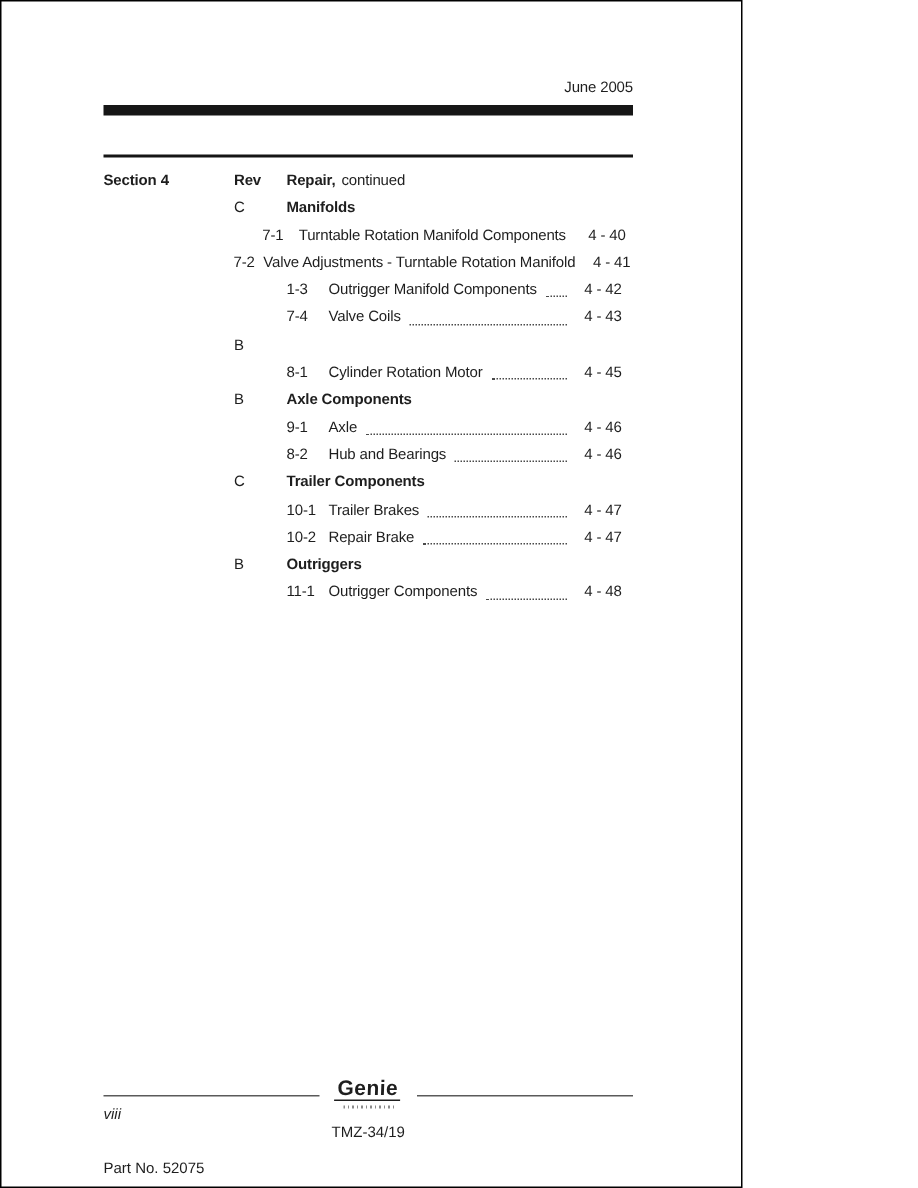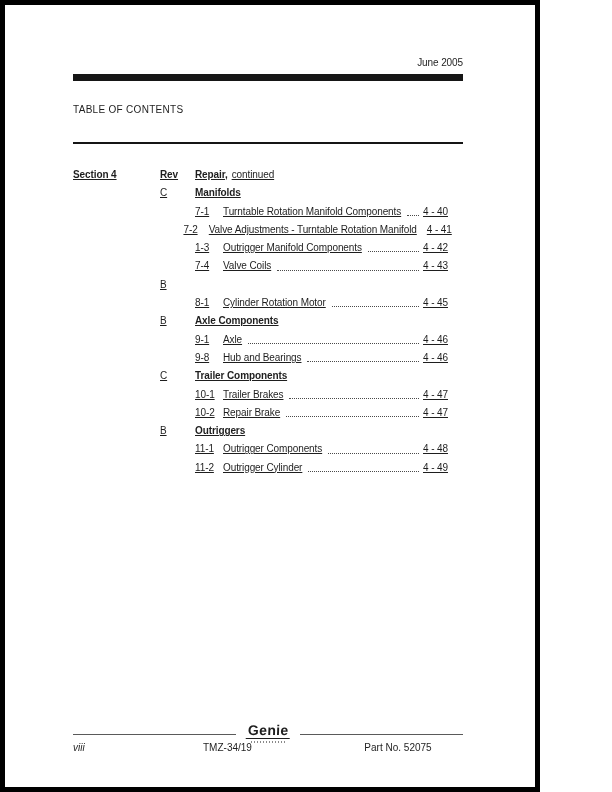--- a/index.html
+++ b/index.html
@@ -1,22 +1,22 @@
 <!DOCTYPE html>
 <html><head>
 <meta charset="utf-8">
 <style>
   html, body { margin: 0; padding: 0; background: #ffffff; }
   .page {
     position: relative;
-    width: 540px;
+    width: 495px;
     height: 792px;
     background: #ffffff;
     box-sizing: border-box;
-    border: 5px solid #000000;
+    border: 1px solid #000000;
     font-family: "Liberation Sans", sans-serif;
     color: #1e1e1e;
     overflow: hidden;
   }
   .content { position: absolute; left: 68px; right: 72px; top: 0; }
 
   .date-row {
     margin-top: 52px;
     text-align: right;
     font-size: 10px;
@@ -32,21 +32,21 @@
     margin-top: 23px;
     font-size: 10px;
     letter-spacing: 0.3px;
     line-height: 12px;
   }
   .thin-rule {
     margin-top: 26px;
     border-top: 2px solid #151515;
   }
 
-  .toc { margin-top: 22px; text-decoration: underline; }
+  .toc { margin-top: 7px; }
   .toc-row {
     display: flex;
     height: 18.3px;
     line-height: 18.3px;
     font-size: 10px;
     letter-spacing: -0.1px;
     white-space: nowrap;
   }
   .cell-section { width: 87px; font-weight: bold; }
   .cell-rev-head { width: 35px; font-weight: bold; }
@@ -58,21 +58,21 @@
   .cell-entry-indent { width: 122px; }
   .cell-num { width: 28px; }
   .cell-title { flex: 0 0 auto; }
   .dots { flex: 1 1 auto; position: relative; margin: 0 4px 0 6px; }
   .dots::after {
     content: "";
     position: absolute;
     left: 0; right: 0; bottom: 5px;
     border-bottom: 1.6px dotted #4a4a4a;
   }
-  .cell-page { width: 40px; text-align: left; }
+  .cell-page { width: 40px; text-align: center; }
 
   .footer { position: absolute; left: 68px; right: 72px; top: 716px; height: 46px; }
   .footer-hline {
     position: absolute;
     left: 0; right: 0; top: 13px;
     border-top: 1px solid #5a5a5a;
   }
   .logo-wrap {
     position: absolute;
     left: 0; right: 0; top: 0;
@@ -100,36 +100,36 @@
     width: 34px;
     height: 2px;
     background-image: repeating-linear-gradient(90deg, #8a8a8a 0 1px, transparent 1px 3px);
   }
   .footer-bottom {
     position: absolute;
     left: 0; right: 0; top: 21px;
     display: flex;
     font-size: 10px;
     line-height: 12px;
+    flex-direction: column;
   }
   .footer-left { flex: 1; text-align: left; font-style: italic; }
-  .footer-center { flex: 1; text-align: left; }
-  .footer-right { flex: 1; text-align: center; }
+  .footer-center { flex: 1; text-align: center; }
+  .footer-right { flex: 1; text-align: left; margin-top: 12px; }
 </style>
 </head>
 <body>
 
 <div class="page">
   <div class="content">
 
     <div class="date-row">June 2005</div>
 
     <div class="thick-bar"></div>
 
-    <div class="page-title">TABLE OF CONTENTS</div>
 
     <div class="thin-rule"></div>
 
     <div class="toc">
       <div class="toc-row">
         <div class="cell-section">Section 4</div>
         <div class="cell-rev-head">Rev</div>
         <div class="cell-repair">Repair,</div>
         <div class="cell-repair-cont">continued</div>
       </div>
@@ -185,21 +185,21 @@
           </div>
           <div class="toc-row">
             <div class="cell-entry-indent"></div>
             <div class="cell-num">9-1</div>
             <div class="cell-title">Axle</div>
             <div class="dots"></div>
             <div class="cell-page">4 - 46</div>
           </div>
           <div class="toc-row">
             <div class="cell-entry-indent"></div>
-            <div class="cell-num">9-8</div>
+            <div class="cell-num">8-2</div>
             <div class="cell-title">Hub and Bearings</div>
             <div class="dots"></div>
             <div class="cell-page">4 - 46</div>
           </div>
           <div class="toc-row">
             <div class="cell-spacer-sec"></div>
             <div class="cell-rev">C</div>
             <div class="cell-group-title">Trailer Components</div>
           </div>
           <div class="toc-row">
@@ -220,27 +220,20 @@
             <div class="cell-spacer-sec"></div>
             <div class="cell-rev">B</div>
             <div class="cell-group-title">Outriggers</div>
           </div>
           <div class="toc-row">
             <div class="cell-entry-indent"></div>
             <div class="cell-num">11-1</div>
             <div class="cell-title">Outrigger Components</div>
             <div class="dots"></div>
             <div class="cell-page">4 - 48</div>
-          </div>
-          <div class="toc-row">
-            <div class="cell-entry-indent"></div>
-            <div class="cell-num">11-2</div>
-            <div class="cell-title">Outrigger Cylinder</div>
-            <div class="dots"></div>
-            <div class="cell-page">4 - 49</div>
           </div>
         </div>
     </div>
 
   </div>
 
   <div class="footer">
     <div class="footer-hline"></div>
     <div class="logo-wrap">
       <div class="logo-box">

